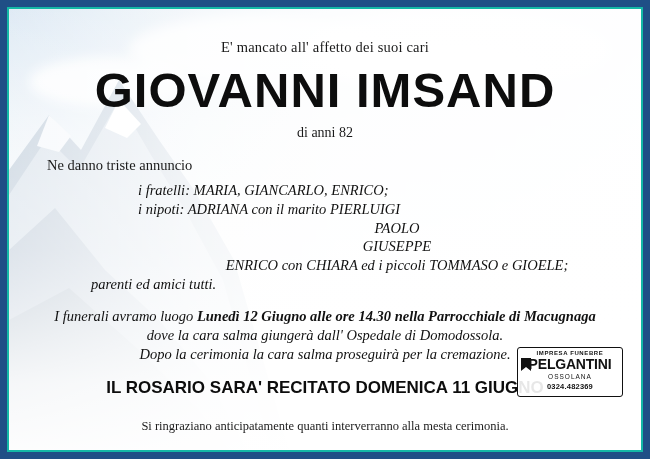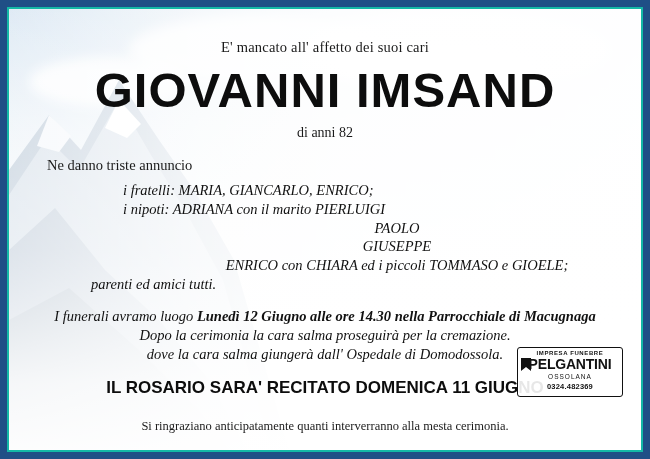--- a/index.html
+++ b/index.html
@@ -102,21 +102,21 @@
     color: #1a1a1a;
   }
   .relatives {
     margin-top: 7px;
     margin-left: 96px;
     font-style: italic;
     font-size: 14.5px;
     line-height: 1.30;
     color: #111;
   }
-  .relatives .indent1 { margin-left: 0px; }
+  .relatives .indent1 { margin-left: 15px; }
   .relatives .indent2 { margin-left: 48px; text-align: center; }
   .relatives .closing { margin-left: -32px; }
   .funeral {
     margin-top: 13px;
     text-align: center;
     font-style: italic;
     font-size: 14.5px;
     line-height: 1.32;
     color: #111;
   }
@@ -197,22 +197,22 @@
         <div class="indent1">i fratelli: MARIA, GIANCARLO, ENRICO;</div>
         <div class="indent1">i nipoti: ADRIANA con il marito PIERLUIGI</div>
         <div class="indent2">PAOLO</div>
         <div class="indent2">GIUSEPPE</div>
         <div class="indent2">ENRICO con CHIARA ed i piccoli TOMMASO e GIOELE;</div>
         <div class="closing">parenti ed amici tutti.</div>
       </div>
 
       <div class="funeral">
         <div><span>I funerali avramo luogo </span><b>Lunedì 12 Giugno alle ore 14.30 nella Parrocchiale di Macugnaga</b></div>
+        <div>dove la cara salma giungerà dall' Ospedale di Domodossola.</div>
         <div>Dopo la cerimonia la cara salma proseguirà per la cremazione.</div>
-        <div>dove la cara salma giungerà dall' Ospedale di Domodossola.</div>
       </div>
 
       <div class="rosary">
         <div>IL ROSARIO SARA' RECITATO DOMENICA 11 GIUGNO</div>
       </div>
 
       <div class="thanks">Si ringraziano anticipatamente quanti interverranno alla mesta cerimonia.</div>
     </div>
 
     <div class="stamp">

